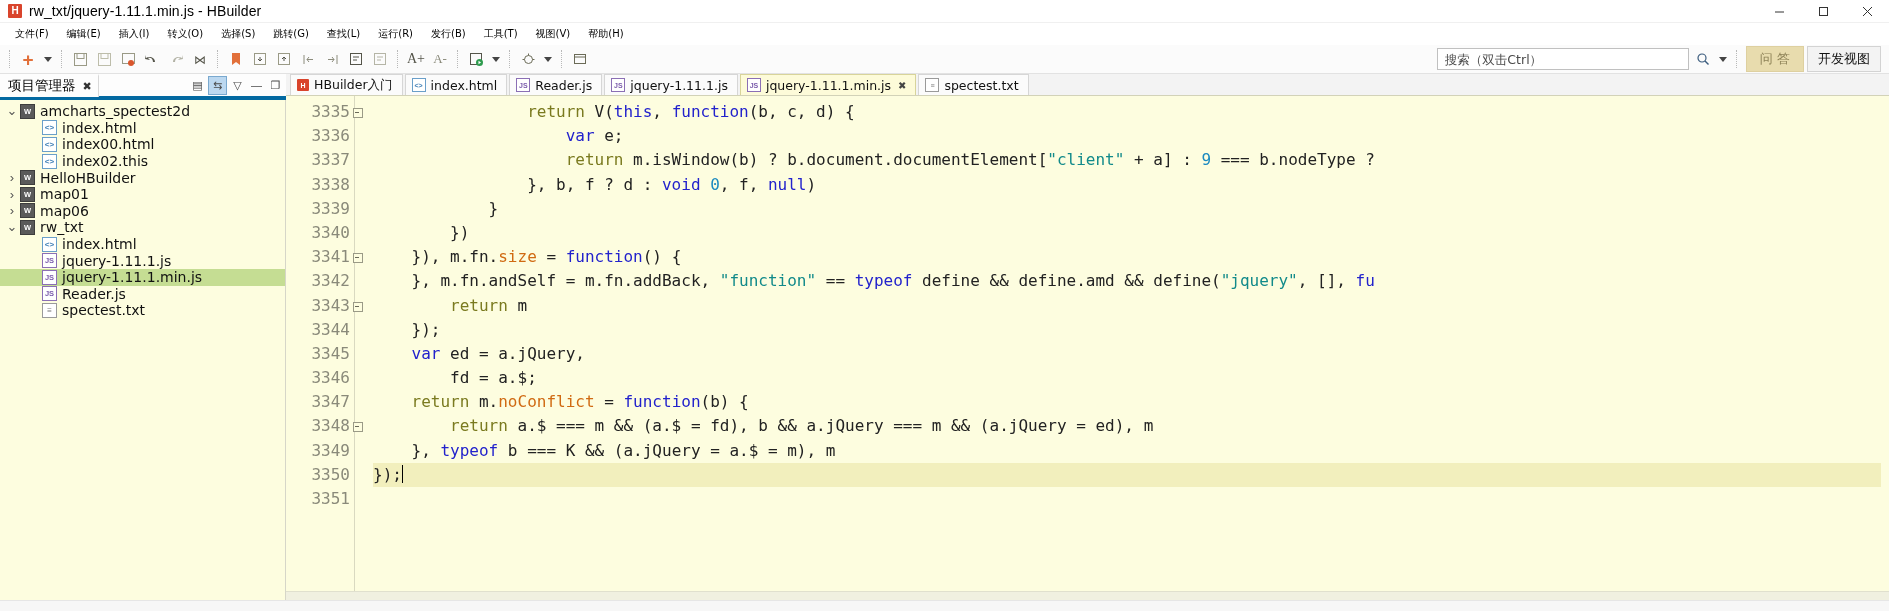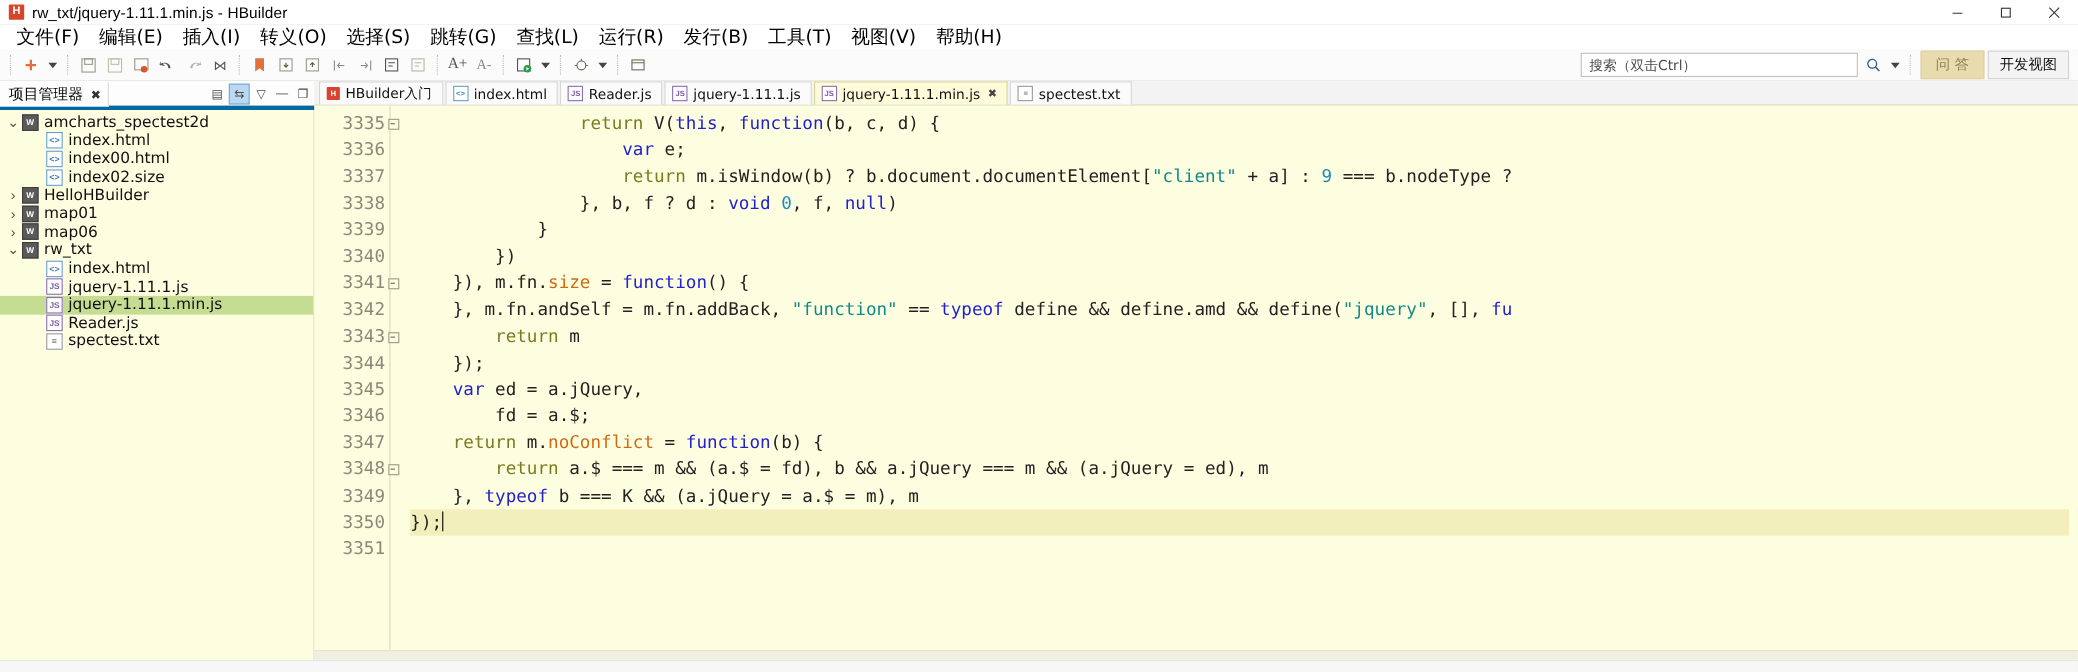--- a/index.html
+++ b/index.html
@@ -33,21 +33,21 @@
     color:#333;font-size:12px;
   }
   .win-btn svg{display:block;}
 
   
   .menubar{
     height:22px;flex:0 0 22px;display:flex;align-items:center;
     background:#ffffff;padding-left:6px;
   }
   .menu-item{
-    padding:2px 9px;font-size:17px;color:#000;line-height:16px;
+    padding:2px 9px;font-size:10px;color:#000;line-height:16px;
     font-family:"DejaVu Sans","Liberation Sans",sans-serif;white-space:nowrap;
   }
 
   
   .toolbar{
     height:28px;flex:0 0 28px;display:flex;align-items:center;
     background:#fbfbfb;border-bottom:1px solid #e2e2e2;padding:0 4px;
   }
   .tool{
     width:24px;height:24px;display:flex;align-items:center;justify-content:center;
@@ -394,21 +394,21 @@
           <div class="row">
             <div class="indent"></div>
             <div class="tw"></div>
             <div class="ic ic-html">&lt;&gt;</div>
             <span class="nm">index00.html</span>
           </div>
           <div class="row">
             <div class="indent"></div>
             <div class="tw"></div>
             <div class="ic ic-html">&lt;&gt;</div>
-            <span class="nm">index02.size</span>
+            <span class="nm">index02.this</span>
           </div>
           <div class="row">
             <div class="tw" style="font-size: 13px;">›</div>
             <div class="ic ic-w">W</div>
             <span class="nm">HelloHBuilder</span>
           </div>
           <div class="row">
             <div class="tw" style="font-size: 13px;">›</div>
             <div class="ic ic-w">W</div>
             <span class="nm">map01</span>

